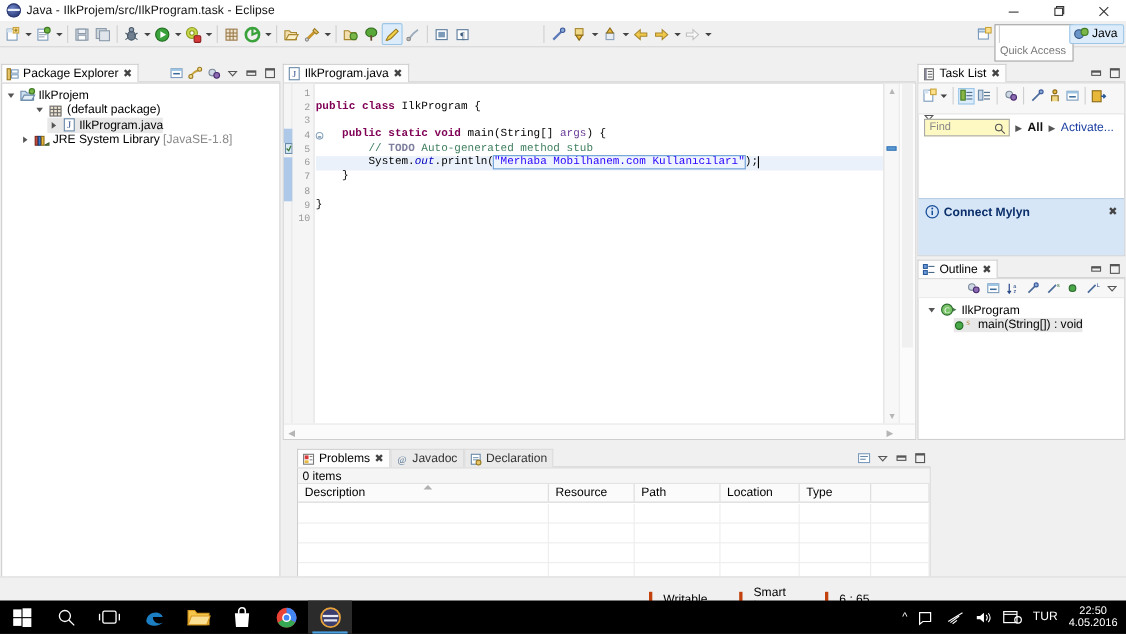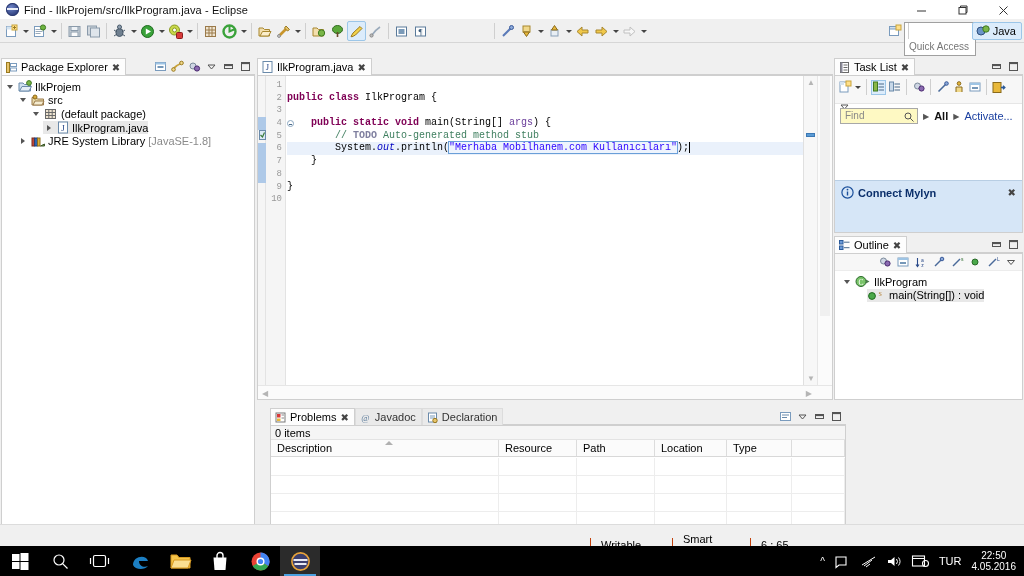--- a/index.html
+++ b/index.html
@@ -121,41 +121,41 @@
   .pv-col { border-right:1px solid #dcdcdc; font-size:11px; padding:2px 0 0 6px; position:relative;}
   .pv-rows { position:absolute; left:0; right:0; top:32px; bottom:0; }
   .pv-row { height:18px; display:flex; }
   .pv-cell { border-right:1px solid #ededed; border-bottom:1px solid #ededed; }
   .sortcaret { position:absolute; left:50%; top:1px; width:0;height:0;
                border-left:4px solid transparent;border-right:4px solid transparent;border-bottom:4px solid #b0b0b0; }
 
   
   .statusbar { position:absolute; left:0; bottom:0; height:22px; width:1024px; background:#f0f0f0;
                border-top:1px solid #dcdcdc; display:flex; align-items:center; font-size:11px; }
-  .sb-seg { border-left:1px solid #c2410c; height:14px; display:flex; align-items:center; padding:0 10px;margin-top:18px; }
+  .sb-seg { border-left:3px solid #c2410c; height:14px; display:flex; align-items:center; padding:0 10px;margin-top:18px; }
 
   
   .taskbar { position:absolute; left:0; top:546px; width:1024px; height:30px; background:#000;
              display:flex; align-items:center; }
   .tb-item { width:40px; height:30px; display:flex; align-items:center; justify-content:center; position:relative;}
   .tb-item.active { background:#2b2b2b; }
   .tb-item.active:after { content:""; position:absolute; left:4px; right:4px; bottom:0; height:2px; background:#4aa0e0;}
   .tray { position:absolute; right:0; top:0; height:30px; display:flex; align-items:center; gap:10px;
           padding-right:8px; color:#fff; }
   .clock { text-align:center; font-size:10px; line-height:11px; color:#fff; }
   svg { overflow:visible; }
 </style>
 </head>
 <body>
 
 <div class="app">
 
   <div class="titlebar">
     <div class="tb-icon"></div>
-    <div class="tb-title">Find - IlkProjem/src/IlkProgram.java - Eclipse</div>
+    <div class="tb-title">Java - IlkProjem/src/IlkProgram.task - Eclipse</div>
     <div class="winbtns">
       <div class="winbtn">
         <svg width="11" height="11" viewBox="0 0 11 11">
             <line x1="1" y1="6" x2="10" y2="6" stroke="#333" stroke-width="1"></line>
           </svg>
       </div>
       <div class="winbtn">
         <svg width="11" height="11" viewBox="0 0 11 11">
             <rect x="2" y="2.5" width="7" height="6.5" fill="none" stroke="#333" stroke-width="1"></rect>
             <polyline points="3.5,2.5 3.5,1 10,1 10,7.5 9,7.5" fill="none" stroke="#333" stroke-width="1"></polyline>
@@ -440,31 +440,20 @@
           <div class="trow ind1">
             <span class="tw">
                 <i class="chev down"></i>
               </span>
             <svg width="14" height="13">
                 <path d="M1 11 L1 3 L5 3 L6.5 4.5 L12.5 4.5 L12.5 11 Z" fill="#cfe0ef" stroke="#6a8aaa"></path>
                 <path d="M1.5 11 L4 6.5 L13.5 6.5 L11 11 Z" fill="#e4eef7" stroke="#6a8aaa"></path>
                 <circle cx="11" cy="3" r="2.4" fill="#7ab648" stroke="#3f7a22"></circle>
               </svg>
             <span class="tlabel">IlkProjem</span>
-          </div>
-          <div class="trow ind2">
-            <span class="tw">
-                <i class="chev down"></i>
-              </span>
-            <svg width="14" height="13">
-                <path d="M1 11 L1 3.5 L5 3.5 L6.5 5 L12.5 5 L12.5 11 Z" fill="#e8d9a8" stroke="#9a7a4a"></path>
-                <path d="M2 11 L4 7 L13 7 L11 11 Z" fill="#f5ecd0" stroke="#9a7a4a"></path>
-                <circle cx="4" cy="3" r="2" fill="#d8a83a" stroke="#8a6a1a"></circle>
-              </svg>
-            <span class="tlabel">src</span>
           </div>
           <div class="trow ind3">
             <span class="tw">
                 <i class="chev down"></i>
               </span>
             <svg width="14" height="13">
                 <rect x="1.5" y="2.5" width="10" height="9" fill="#efe4d0" stroke="#6a6a6a"></rect>
                 <line x1="1.5" y1="5.5" x2="11.5" y2="5.5" stroke="#6a6a6a"></line>
                 <line x1="1.5" y1="8.5" x2="11.5" y2="8.5" stroke="#6a6a6a"></line>
                 <line x1="4.8" y1="2.5" x2="4.8" y2="11.5" stroke="#6a6a6a"></line>

